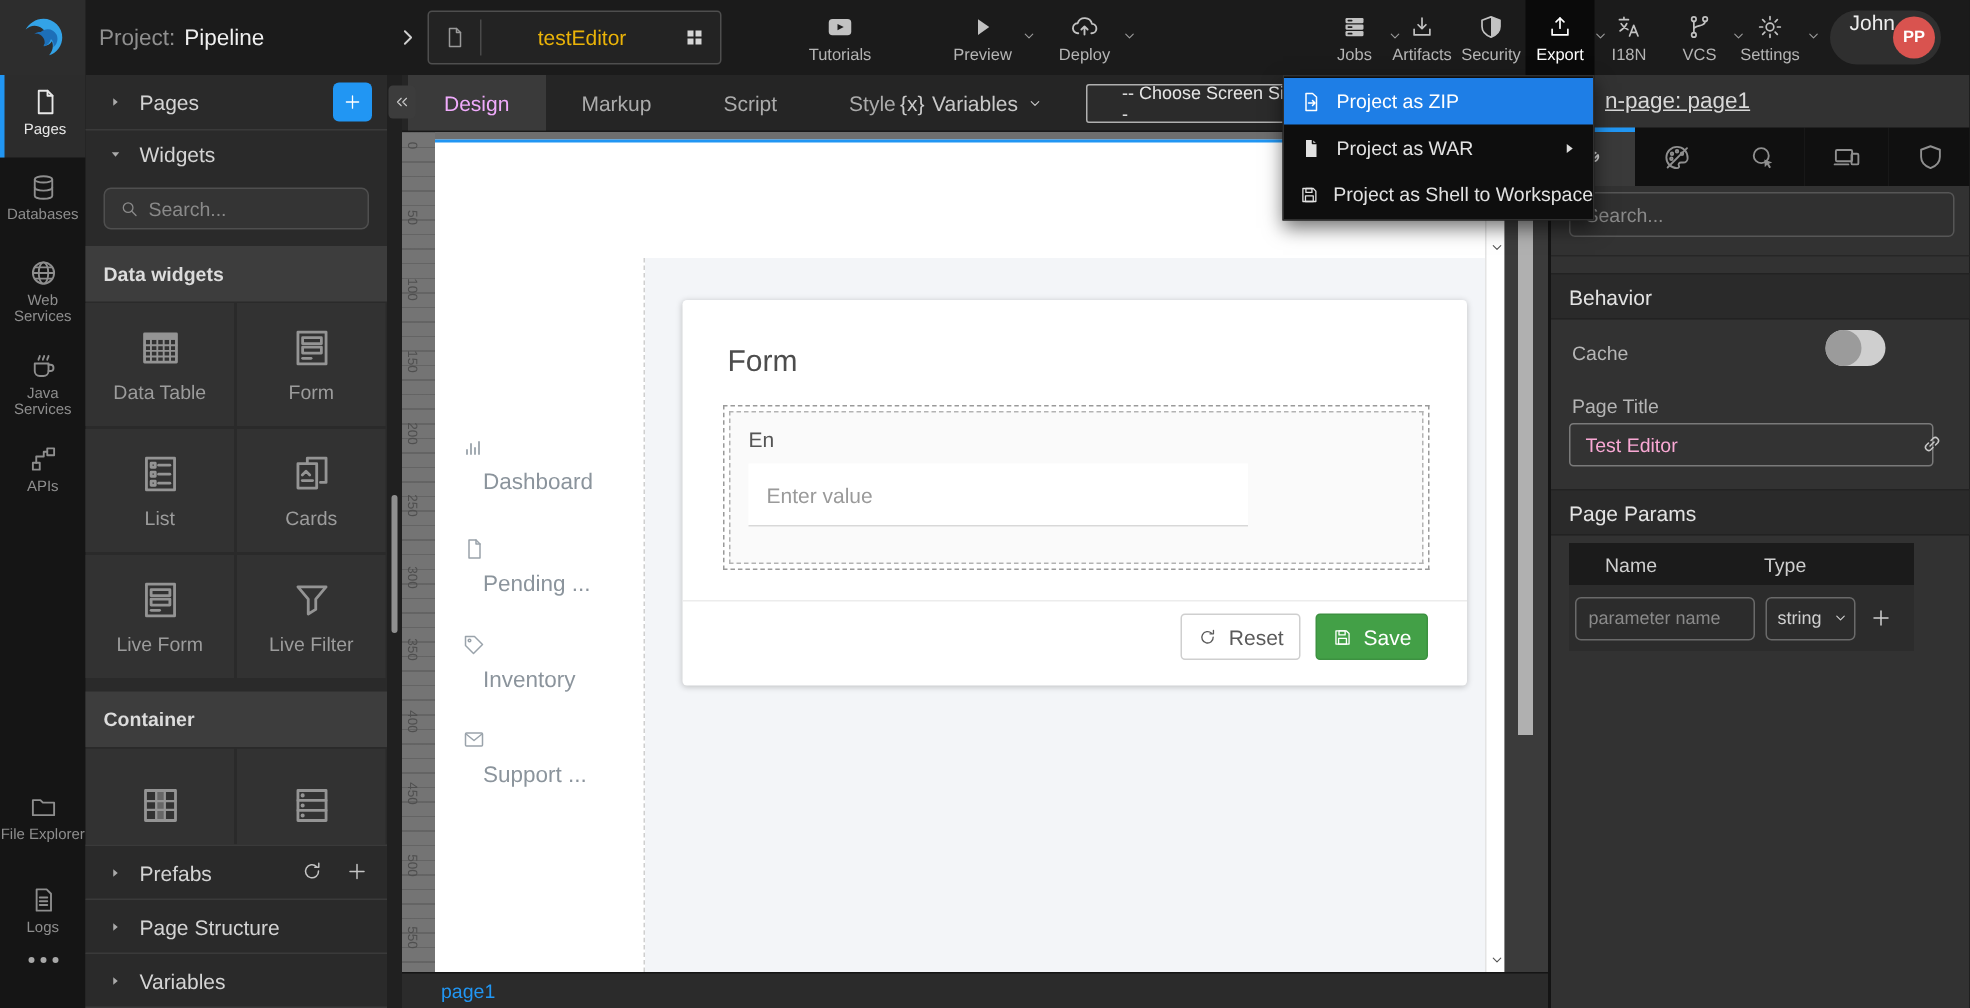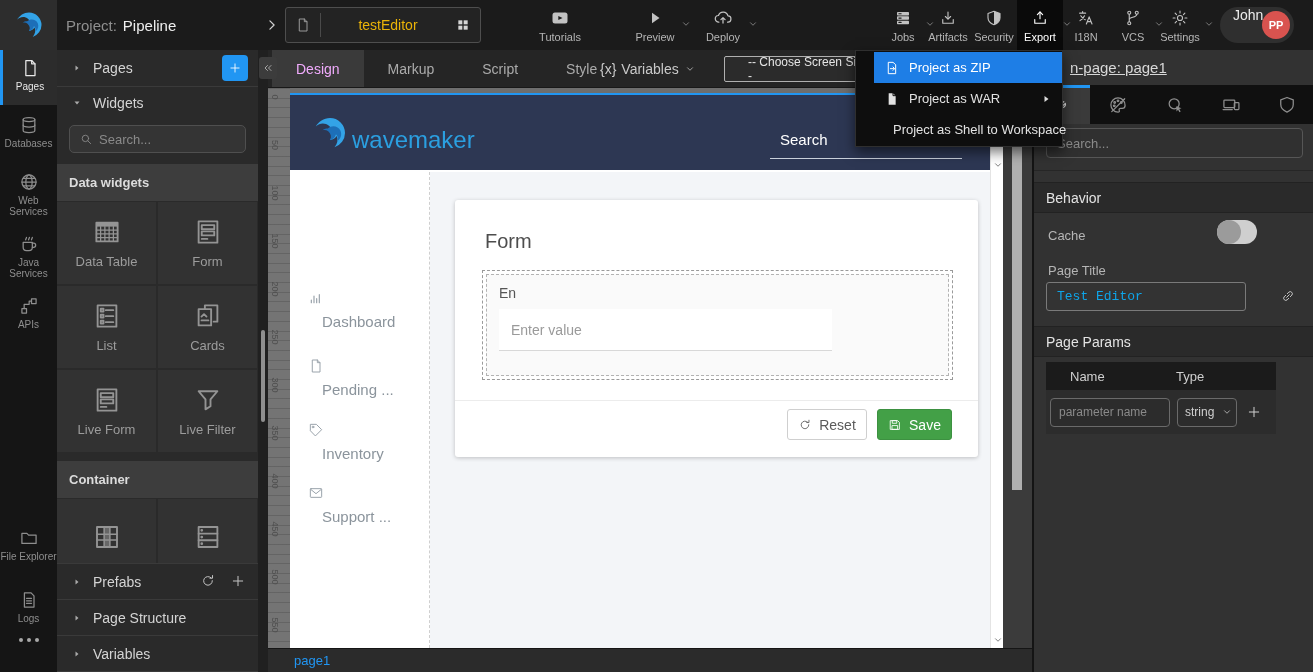--- a/index.html
+++ b/index.html
@@ -153,44 +153,44 @@
   #rp-div { position:absolute; left:0; top:120px; width:281px; border-top:1px solid #262626; }
   .rp-header { position:absolute; left:0; width:281px; height:31px; background:#2a2a2a;
     border-top:1px solid #222; border-bottom:1px solid #222; color:#e3e3e3; font-size:14px;
     display:flex; align-items:center; padding-left:12px; }
   #rp-behavior { top:132px; }
   #rp-cache-lbl { position:absolute; left:14px; top:178px; color:#b5b5b5; font-size:13px; }
   #rp-toggle { position:absolute; left:183px; top:170px; width:40px; height:24px; border-radius:12px;
     background:#cfcfcf; cursor:pointer; }
   #rp-toggle .knob { position:absolute; left:0; top:0; width:24px; height:24px; border-radius:50%; background:#9b9b9b; }
   #rp-pt-lbl { position:absolute; left:14px; top:213px; color:#b5b5b5; font-size:13px; }
-  #rp-pt-input { position:absolute; left:12px; top:232px; width:200px; height:29px; background:#333;
-    border:1px solid #7a7a7a; border-radius:3px; color:#0ea5e9; font-size:13px; padding:0 10px; outline:none;
-    font-family:Liberation Mono, monospace; }
+  #rp-pt-input { position:absolute; left:12px; top:232px; width:243px; height:29px; background:#333;
+    border:1px solid #7a7a7a; border-radius:3px; color:#f9a8d4; font-size:13px; padding:0 10px; outline:none;
+    font-family:Liberation Sans, sans-serif; }
   #rp-link { position:absolute; left:246px; top:238px; color:#c9c9c9; cursor:pointer; }
   #rp-params { top:276px; }
   #rp-table { position:absolute; left:12px; top:312px; width:230px; }
   #rp-thead { height:28px; background:#1b1b1b; display:flex; align-items:center; color:#cfcfcf; font-size:13px; }
   #rp-thead .c1 { width:130px; padding-left:24px; }
   #rp-thead .c2 { width:70px; }
   #rp-trow { height:44px; background:#2c2c2c; display:flex; align-items:center; padding-left:4px; }
   #rp-param-input { width:120px; height:29px; background:transparent; border:1px solid #6a6a6a;
     border-radius:4px; color:#ccc; font-size:12px; padding:0 8px; outline:none;
     font-family:"Liberation Sans",sans-serif; }
   #rp-param-input::placeholder { color:#8a8a8a; }
   #rp-type { margin-left:7px; width:60px; height:29px; border:1px solid #6a6a6a; border-radius:4px;
     color:#d0d0d0; font-size:12px; display:flex; align-items:center; padding-left:7px; position:relative; cursor:pointer; }
   #rp-type svg { position:absolute; right:3px; }
   #rp-plus { margin-left:9px; color:#d0d0d0; cursor:pointer; }
 
   
   #export-menu { position:absolute; left:855px; top:50px; width:208px; background:#0e0e0e;
     border:1px solid #2f2f2f; z-index:100; box-shadow:0 5px 12px rgba(0,0,0,.55); padding:1px 0; }
   .em-item { height:31px; display:flex; align-items:center; padding-left:10px; gap:9px; color:#e2e2e2;
-    font-size:13px; cursor:pointer; position:relative; white-space:nowrap;margin-left:18px; }
+    font-size:13px; cursor:pointer; position:relative; white-space:nowrap; }
   .em-item.hl { background:#1e7ee6; color:#fff; }
   .em-item .sub { position:absolute; right:10px; color:#dcdcdc; }
 </style>
 </head>
 <body>
 
 <svg width="0" height="0" style="position:absolute">
   <defs>
     <symbol id="s-wave" viewBox="0 0 24 24">
       <path fill="#33a3e7" stroke="none" d="M12 2a10 10 0 0 1 10 10 10 10 0 0 1-7 9.5c2-2.5 2.5-5 1.5-7.5-1 1.5-2.5 2.5-4.5 2.5 2.5-3 2.3-6.8-.7-9.3-2.6-2.2-6.3-2-8.8.5C4.3 4.6 7.8 2 12 2z"></path>
@@ -729,31 +729,20 @@
 <span class="rn" style="top:284px">200</span>
 <span class="rn" style="top:332px">250</span>
 <span class="rn" style="top:380px">300</span>
 <span class="rn" style="top:428px">350</span>
 <span class="rn" style="top:476px">400</span>
 <span class="rn" style="top:524px">450</span>
 <span class="rn" style="top:572px">500</span>
 <span class="rn" style="top:620px">550</span>
 
 <div id="page">
-  <div id="app-header">
-    <div id="app-logo">
-      <svg class="ic i36">
-          <use href="#s-wave"></use>
-        </svg>
-      <span class="brand">wavemaker</span>
-    </div>
-    <div id="app-search">
-      <span class="sl">Search</span>
-    </div>
-  </div>
   <div id="app-nav">
     <div class="nav-item" style="top:118px">
       <svg class="ic i16">
           <use href="#s-bars"></use>
         </svg>
       <div class="nl">Dashboard</div>
     </div>
     <div class="nav-item" style="top:186px">
       <svg class="ic i16">
           <use href="#s-doc"></use>

